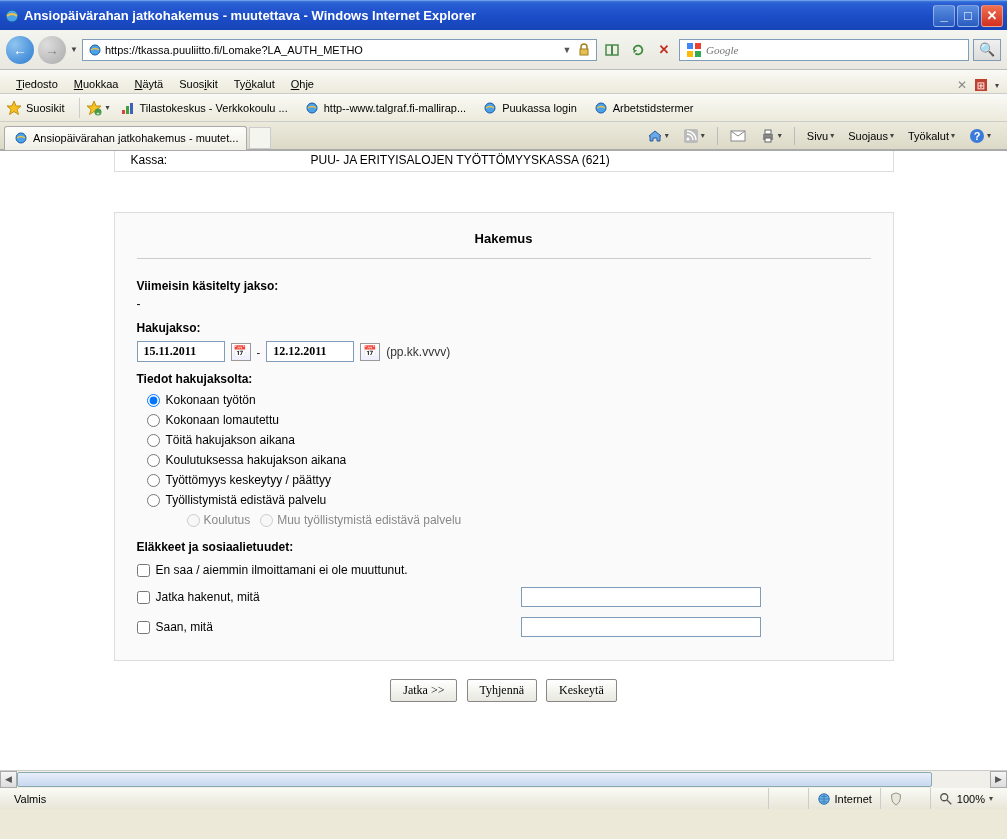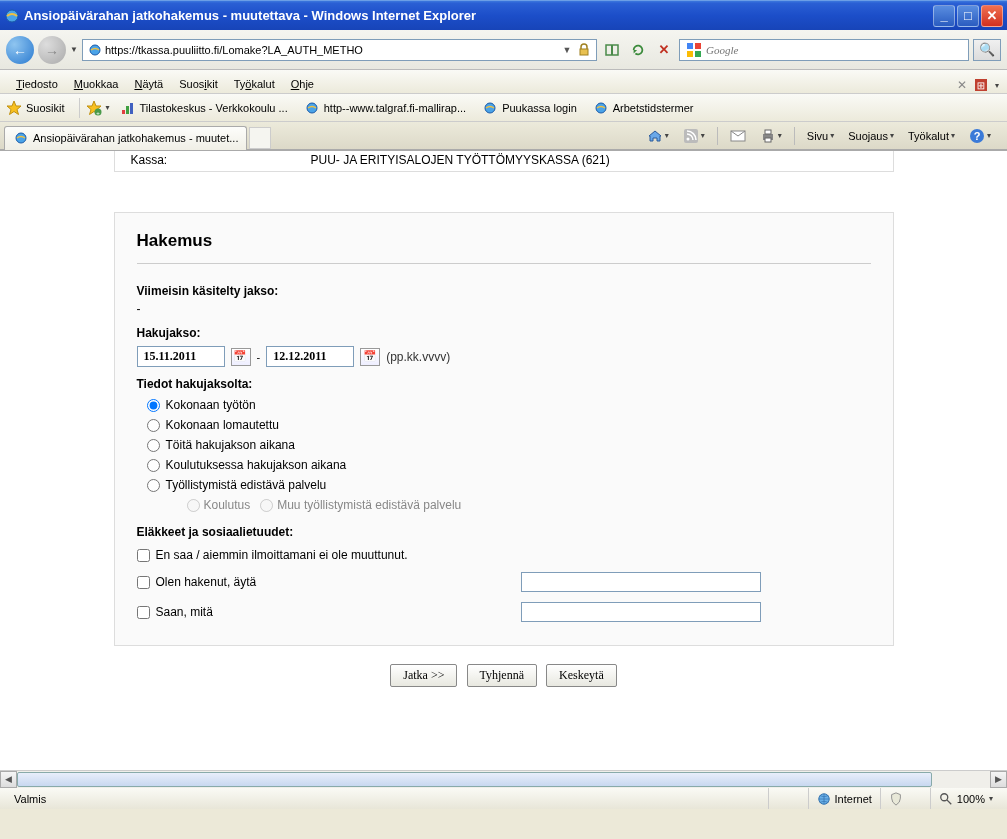--- a/index.html
+++ b/index.html
@@ -55,21 +55,21 @@
 
 
 .content-viewport { position: relative; background: #fff; height: 620px; overflow: hidden; border-top: 1px solid #aaa; }
 .content-body { min-height: 600px; padding: 0; position: relative; }
 .page-wrapper { width: 800px; margin: 0 auto; padding: 0 10px; }
 
 .info-row { font-size: 12px; color: #000; margin-bottom: 4px; display:flex; }
 .info-label { width: 180px; }
 .info-value { flex:1; }
 .form-panel { border: 1px solid #ddd; background: #fafafa; padding: 18px 22px; margin-top: 40px; font-family: Verdana, Arial, sans-serif; }
-.form-title { font-weight: bold; font-size: 17px; padding-bottom: 12px; border-bottom: 1px solid #ccc; margin-bottom: 20px; }
+.form-title { font-weight: bold; font-size: 13px; padding-bottom: 12px; border-bottom: 1px solid #ccc; margin-bottom: 20px; text-align: center; }
 .form-subhead { font-weight: bold; font-size: 12px; margin-bottom: 4px; margin-top: 10px; }
 .form-text { font-size: 12px; margin-bottom: 8px; }
 .date-row { display: flex; align-items: center; gap: 6px; margin: 6px 0 10px 0; }
 .date-input { border: 1px solid #7f9db9; padding: 2px 6px; width: 88px; font-size: 12px; font-family: Verdana; font-weight: bold; }
 .cal-icon { width: 20px; height: 18px; border: 1px solid #999; background: linear-gradient(to bottom, #fff, #eef); display:flex; align-items:center; justify-content:center; font-size:11px; }
 .date-hint { font-size: 12px; color: #333; }
 .radio-row { display: flex; align-items: center; gap: 6px; padding: 3px 0 3px 10px; font-size: 12px; }
 .radio-sub { padding-left: 50px; display:flex; gap:10px; }
 .check-row { display: flex; align-items: center; gap: 6px; padding: 5px 0; font-size: 12px; }
 .check-input-field { border: 1px solid #7f9db9; height: 20px; width: 240px; margin-left: auto; margin-right: 110px; }
@@ -315,20 +315,24 @@
         <label class="radio-row">
             <input type="radio" name="r" style="">
             <span>Töitä hakujakson aikana</span>
           </label>
         <label class="radio-row">
             <input type="radio" name="r" style="">
             <span>Koulutuksessa hakujakson aikana</span>
           </label>
         <label class="radio-row">
             <input type="radio" name="r" style="">
+            <span>Työttömyys keskeytyy / päättyy</span>
+          </label>
+        <label class="radio-row">
+            <input type="radio" name="r" style="">
             <span>Työllistymistä edistävä palvelu</span>
           </label>
         <div class="radio-row radio-sub">
           <label style="display:flex;gap:4px;align-items:center;color:#888">
               <input type="radio" name="sr" disabled="" style="">
               <span>Koulutus</span>
             </label>
           <label style="display:flex;gap:4px;align-items:center;color:#888">
               <input type="radio" name="sr" disabled="" style="">
               <span>Muu työllistymistä edistävä palvelu</span>
@@ -336,21 +340,21 @@
         </div>
 
         <div class="form-subhead">Eläkkeet ja sosiaalietuudet:</div>
         <label class="check-row">
             <input type="checkbox" style="">
             <span>En saa / aiemmin ilmoittamani ei ole muuttunut.</span>
           </label>
         <div class="check-row">
           <label style="display:flex;gap:6px;align-items:center">
               <input type="checkbox" style="">
-              <span>Olen hakenut, äytä</span>
+              <span>Jatka hakenut, mitä</span>
             </label>
           <input class="check-input-field" style="">
         </div>
         <div class="check-row">
           <label style="display:flex;gap:6px;align-items:center">
               <input type="checkbox" style="">
               <span>Saan, mitä</span>
             </label>
           <input class="check-input-field" style="">
         </div>

